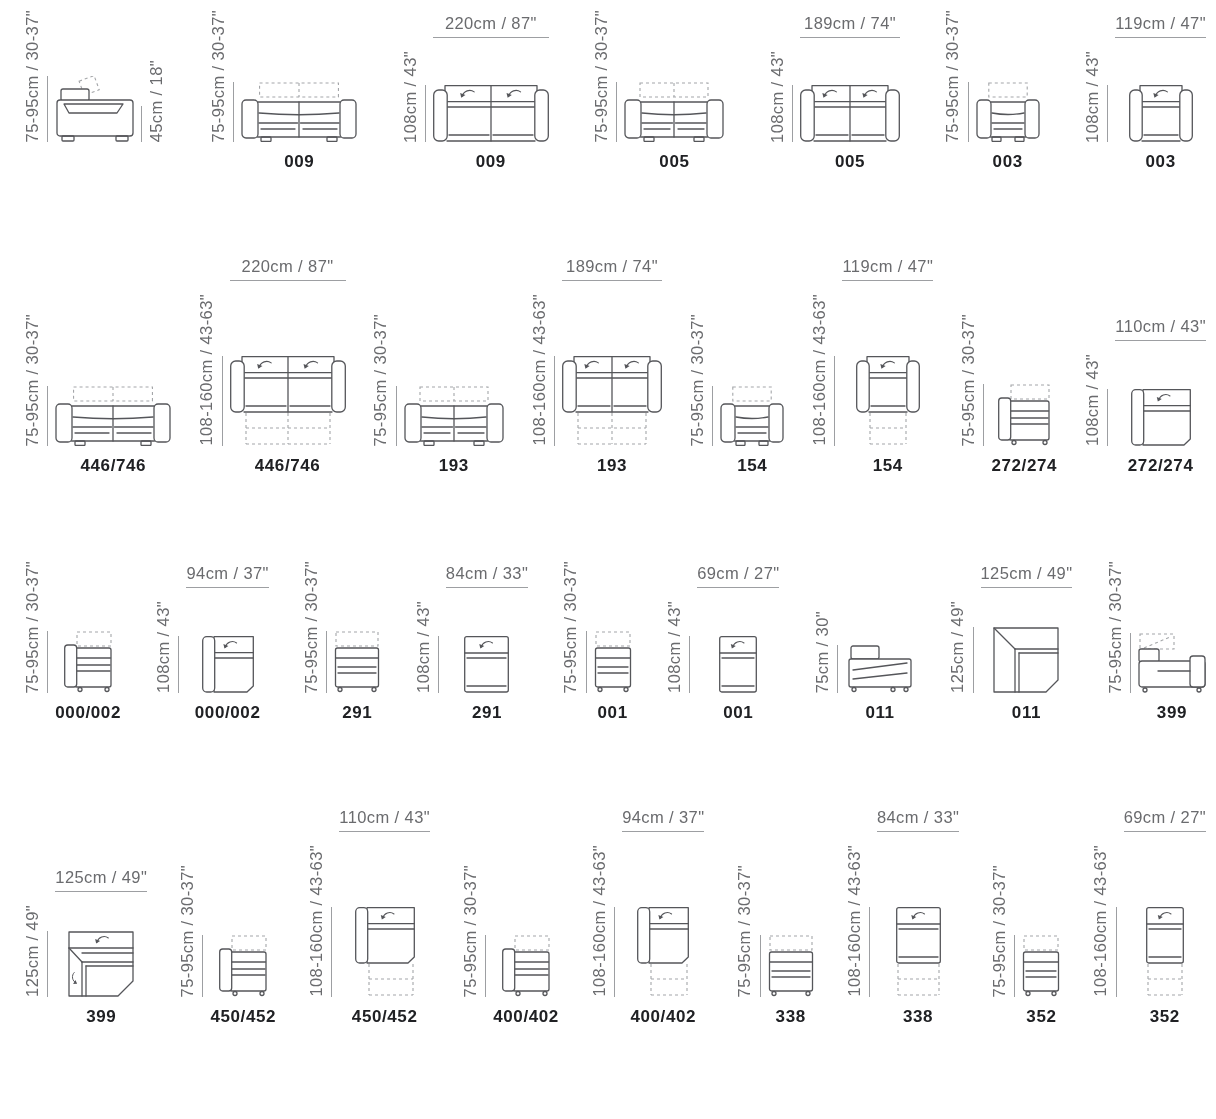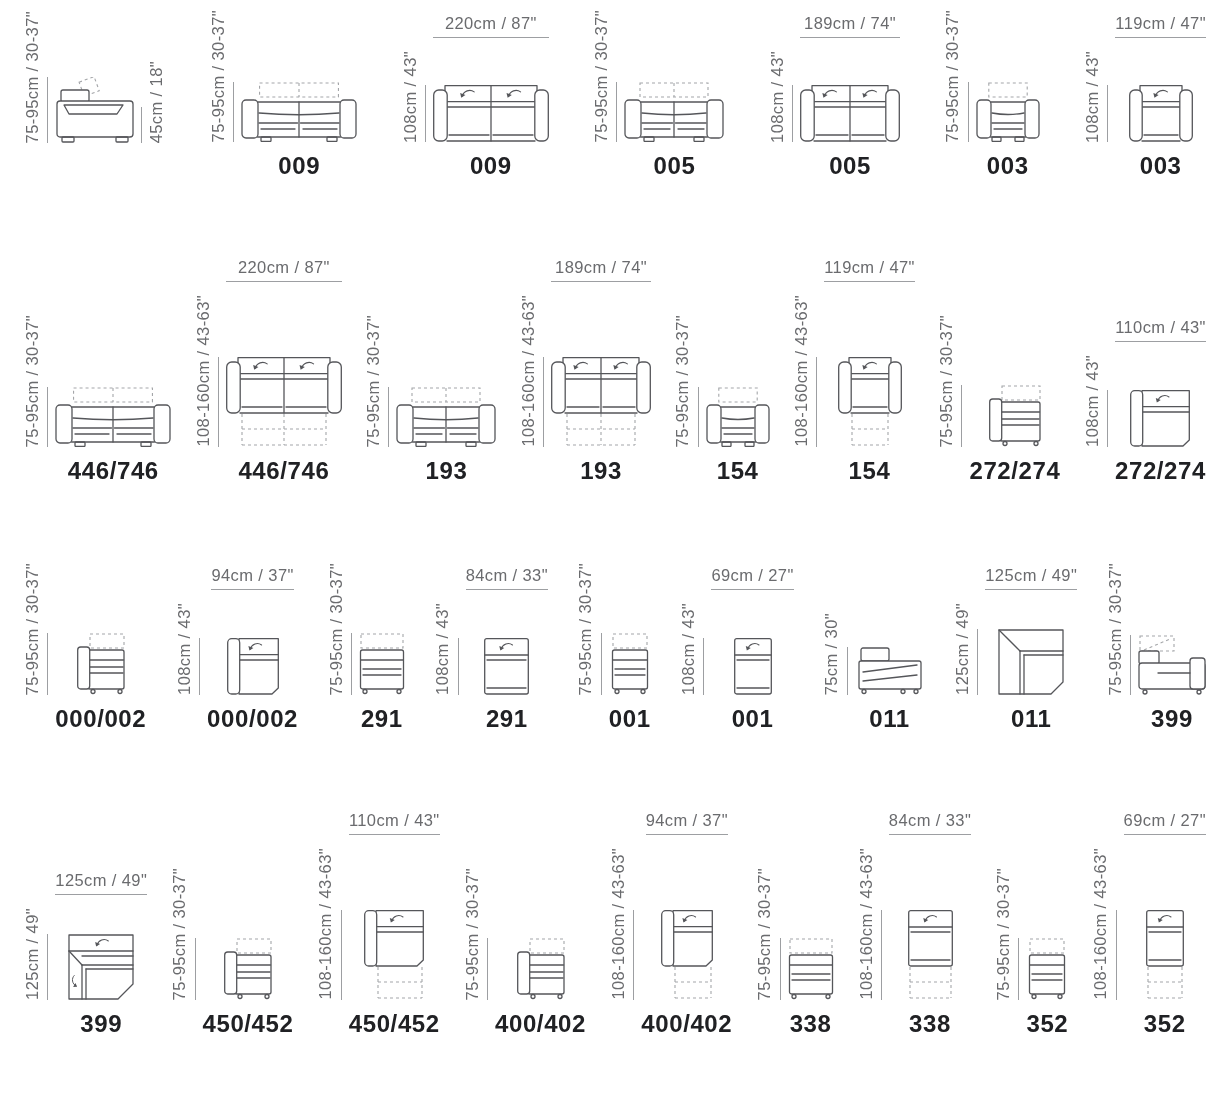--- a/index.html
+++ b/index.html
@@ -10,21 +10,21 @@
   .cell{display:grid;grid-template-columns:auto auto auto;align-items:end;justify-items:center;}
   .hdim{grid-column:2;grid-row:1;display:flex;flex-direction:column;align-items:center;margin-bottom:13px;white-space:nowrap;}
   .hdim .txt{font-size:16.5px;color:#6a6b6e;letter-spacing:.4px;margin-bottom:4px;}
   .hdim .hline{height:1px;background:#9d9fa2;align-self:stretch;}
   .vdim{grid-column:1;grid-row:2;display:flex;align-items:flex-end;margin-right:7px;}
   .vdim .txt{writing-mode:vertical-rl;transform:rotate(180deg);font-size:16.5px;color:#6a6b6e;letter-spacing:.4px;line-height:1.05;white-space:nowrap;}
   .vdim .vline{width:1px;background:#9d9fa2;margin-left:6px;}
   .vdim.extra{grid-column:3;margin-right:0;margin-left:6px;}
   .vdim.extra .vline{margin-left:0;margin-right:6px;}
   .svgbox{grid-column:2;grid-row:2;display:block;}
-  .model{grid-column:2;grid-row:3;margin-top:10px;min-height:27px;font-size:24px;font-weight:700;color:#202124;letter-spacing:.6px;white-space:nowrap;}
+  .model{grid-column:2;grid-row:3;margin-top:10px;min-height:27px;font-size:17px;font-weight:700;color:#202124;letter-spacing:.6px;white-space:nowrap;}
   svg .s{stroke:#55565a;stroke-width:1.3;fill:none;stroke-linecap:round;stroke-linejoin:round;}
   svg .f{fill:#ffffff;}
   svg .d{stroke:#a4a6a9;stroke-width:1.1;fill:none;stroke-dasharray:3 3;}
   svg .sf{fill:#55565a;stroke:none;}
 </style>
 </head>
 <body>
 
 <main id="grid">
     <div class="row">

